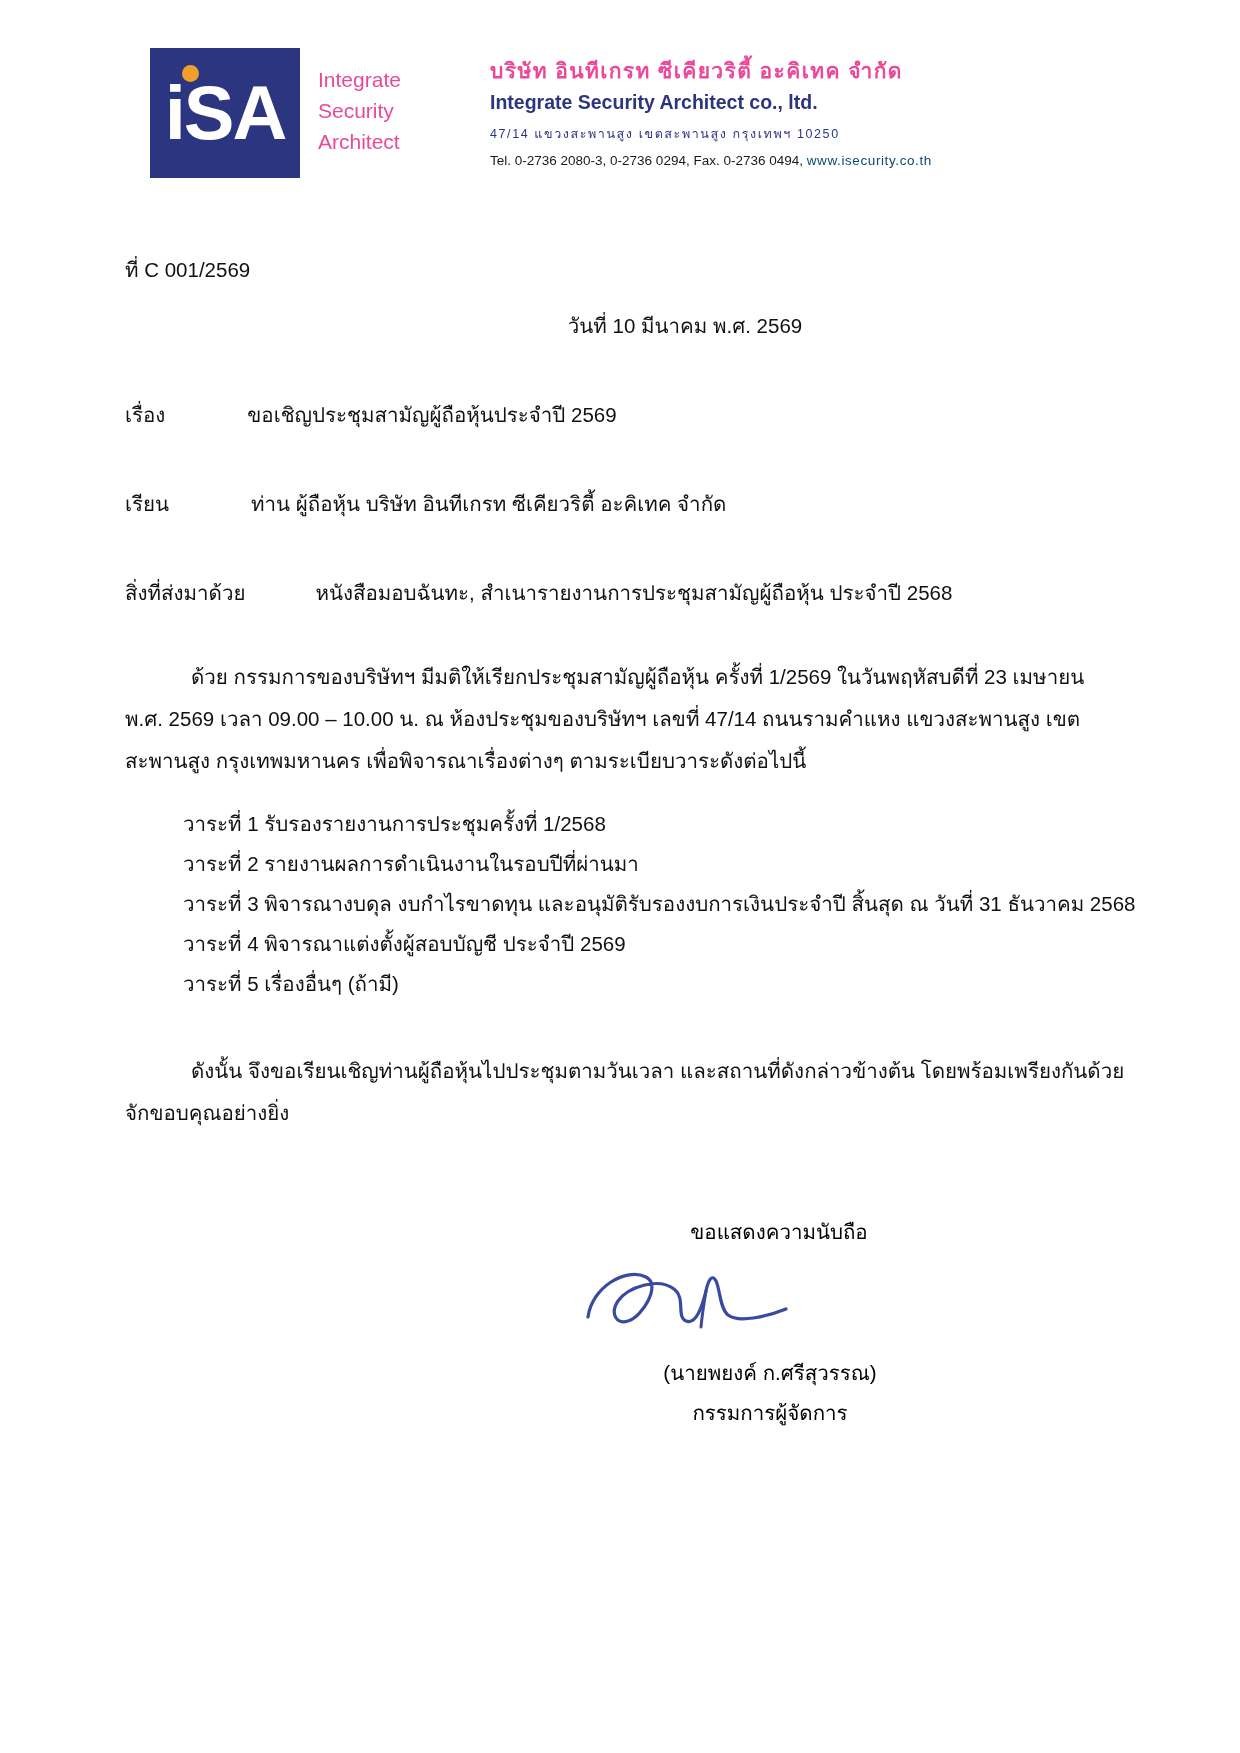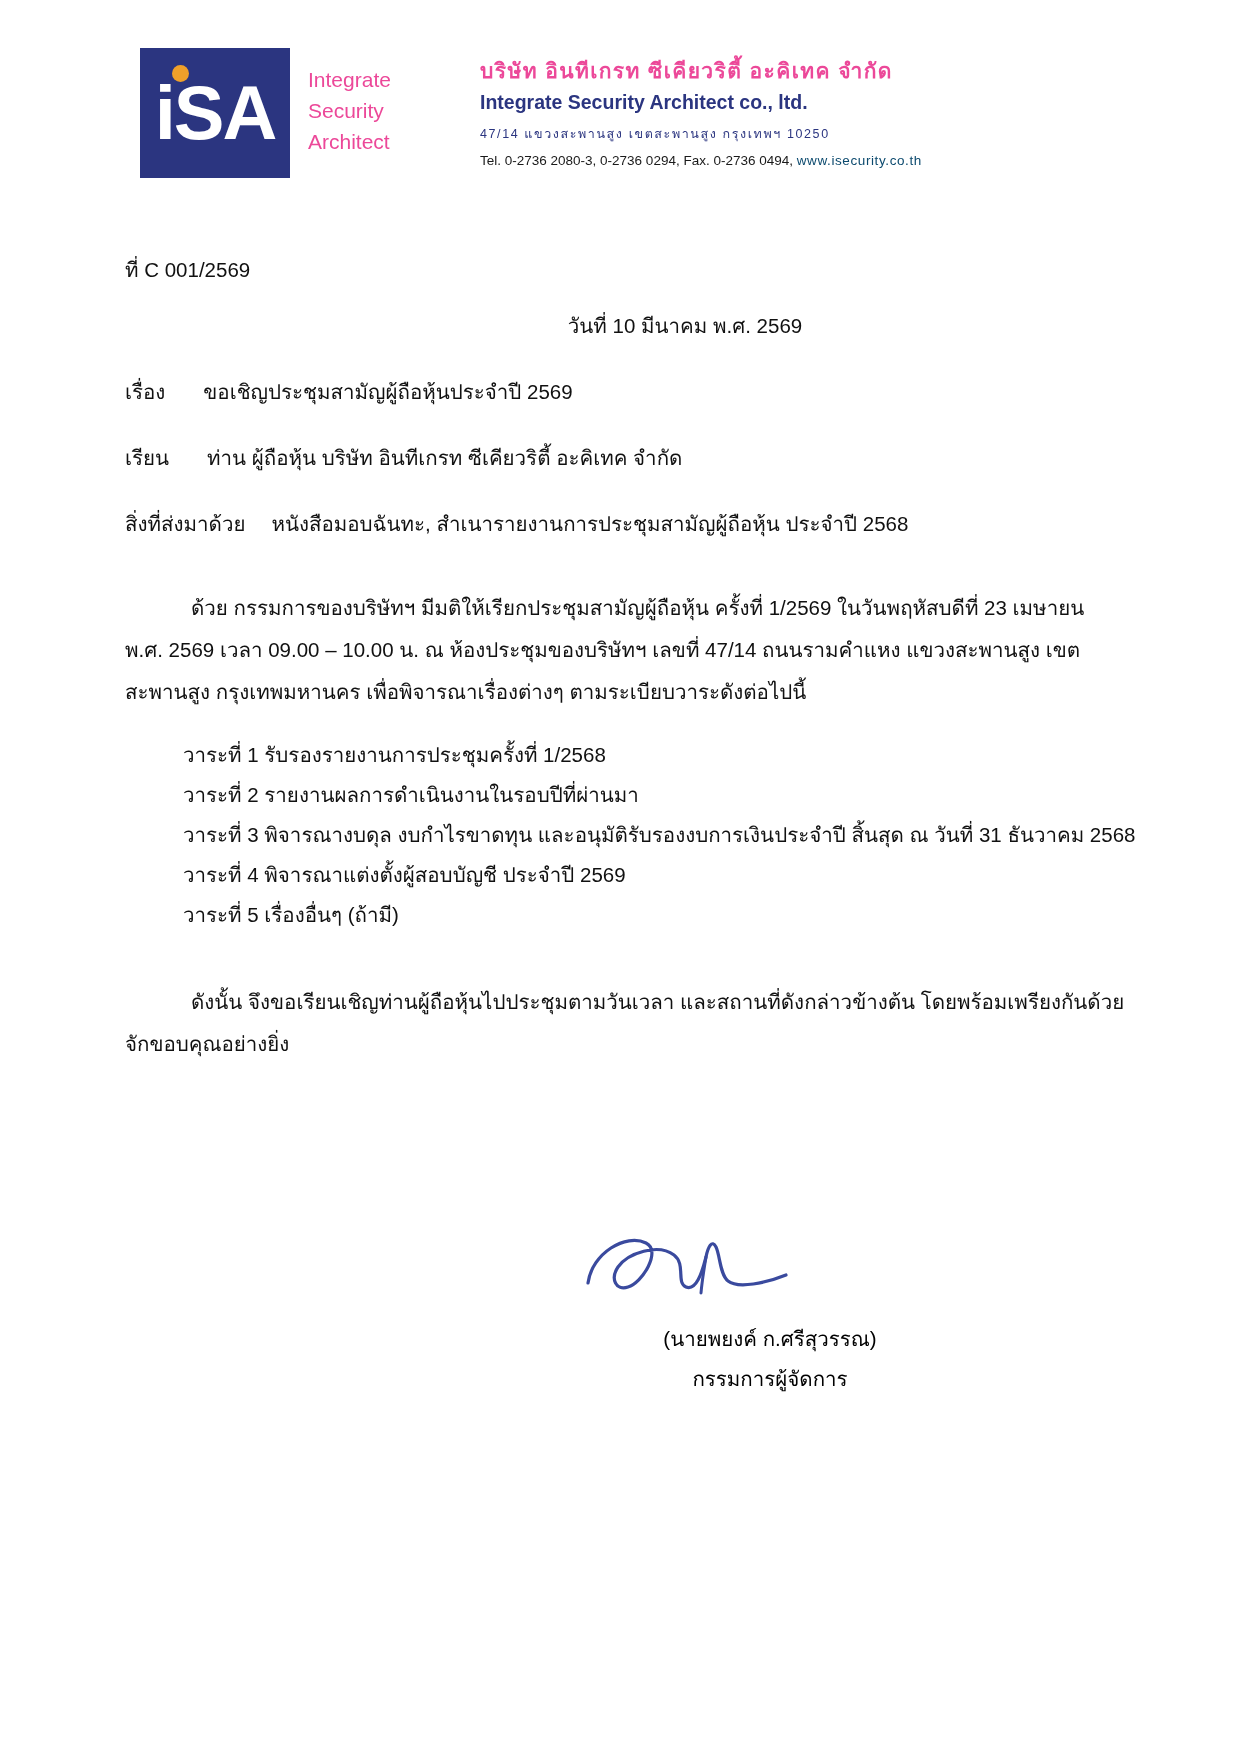--- a/index.html
+++ b/index.html
@@ -20,21 +20,21 @@
     position: relative;
     width: 1240px;
     height: 1753px;
     background: #ffffff;
   }
 
   
   .letterhead {
     position: absolute;
     top: 48px;
-    left: 140px;
+    left: 150px;
     width: 960px;
     display: flex;
     align-items: flex-start;
   }
 
   .logo-block {
     display: flex;
     align-items: flex-start;
     width: 330px;
     flex: 0 0 330px;
@@ -135,23 +135,24 @@
   }
 
   .date-line {
     margin-top: 24px;
     text-align: center;
     padding-left: 120px;
     font-size: 20.5px;
   }
 
   .field-row {
-    margin-top: 32px;
+    margin-top: 55px;
     display: flex;
     align-items: center;
+    gap: 44px;
   }
   .field-label {
     flex: 0 0 auto;
     white-space: nowrap;
   }
   .field-value {
     margin-left: 38px;
   }
   .field-row.attach .field-value {
     margin-left: 26px;
@@ -268,20 +269,21 @@
       <div>วาระที่ 3 พิจารณางบดุล งบกำไรขาดทุน และอนุมัติรับรองงบการเงินประจำปี สิ้นสุด ณ วันที่ 31 ธันวาคม 2568</div>
       <div>วาระที่ 4 พิจารณาแต่งตั้งผู้สอบบัญชี ประจำปี 2569</div>
       <div>วาระที่ 5 เรื่องอื่นๆ (ถ้ามี)</div>
     </div>
 
     <div class="para2">ดังนั้น จึงขอเรียนเชิญท่านผู้ถือหุ้นไปประชุมตามวันเวลา และสถานที่ดังกล่าวข้างต้น โดยพร้อมเพรียงกันด้วย จักขอบคุณอย่างยิ่ง</div>
 
   </div>
 
   <div class="sign-area">
+    <div class="sign-regards">ขอแสดงความนับถือ</div>
     <div class="sig-img">
       <svg width="260" height="100" viewBox="0 0 260 100" fill="none" xmlns="http://www.w3.org/2000/svg" aria-hidden="true">
         <path d="M18 66 C22 36, 56 16, 76 26 C92 34, 72 66, 58 70 C46 74, 40 62, 48 50 C58 36, 88 26, 104 38 C116 47, 106 66, 116 70 C126 74, 132 56, 136 40 C138 30, 142 22, 146 30 C150 38, 150 58, 158 64 C168 72, 196 66, 216 58" stroke="#3a4a9e" stroke-width="3.2" stroke-linecap="round" stroke-linejoin="round" fill="none"></path>
         <path d="M136 40 C134 52, 132 64, 131 76" stroke="#3a4a9e" stroke-width="3" stroke-linecap="round" fill="none"></path>
       </svg>
     </div>
     <div class="sign-name">(นายพยงค์  ก.ศรีสุวรรณ)</div>
     <div class="sign-title">กรรมการผู้จัดการ</div>
   </div>
 

